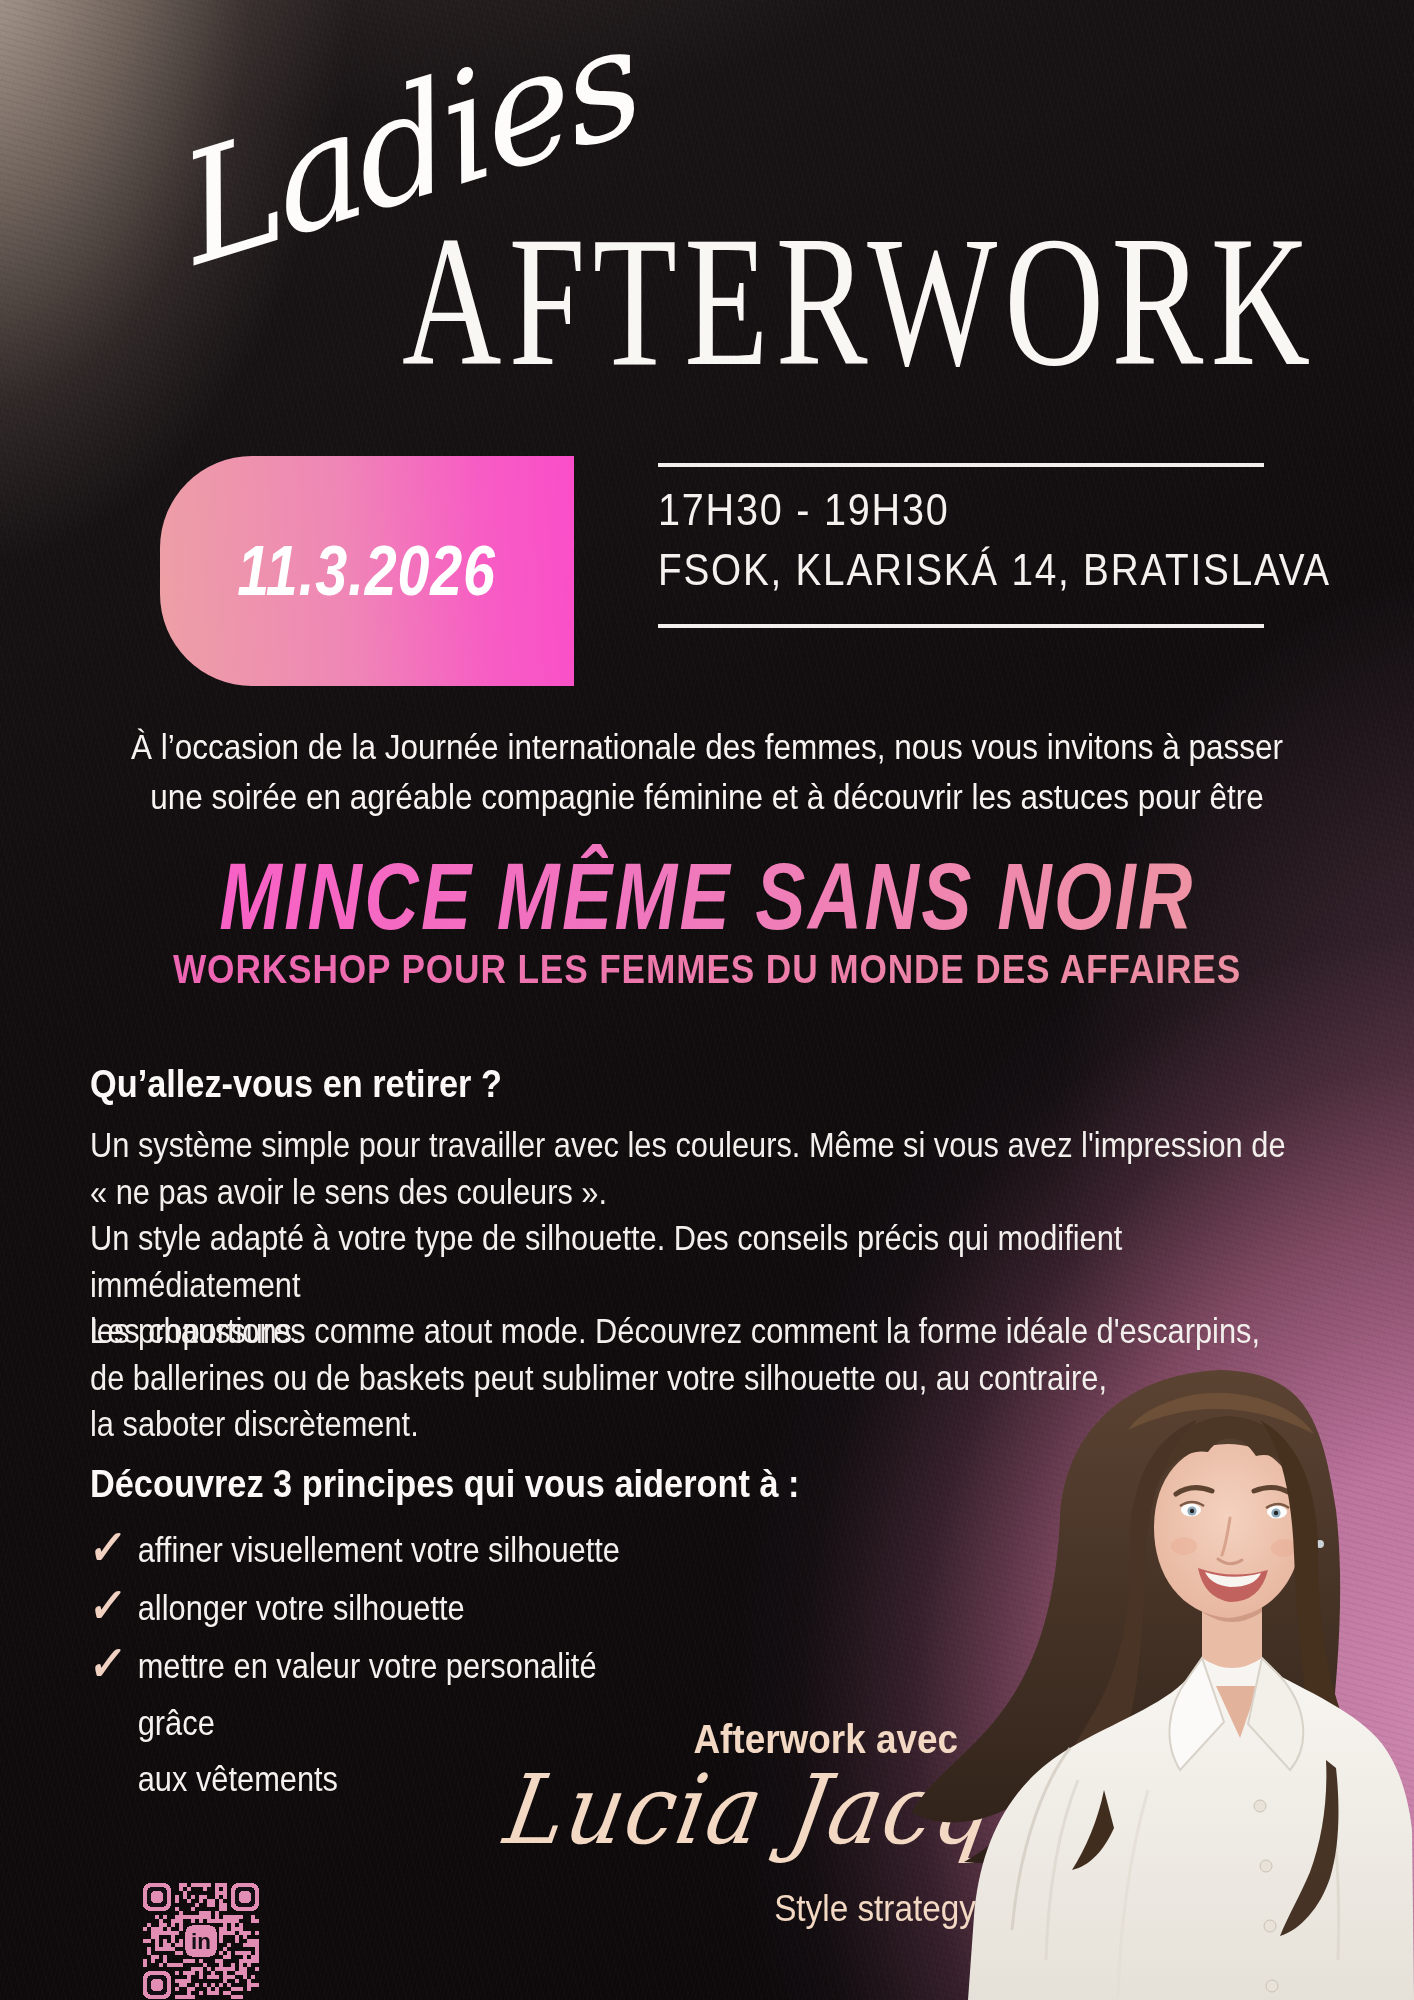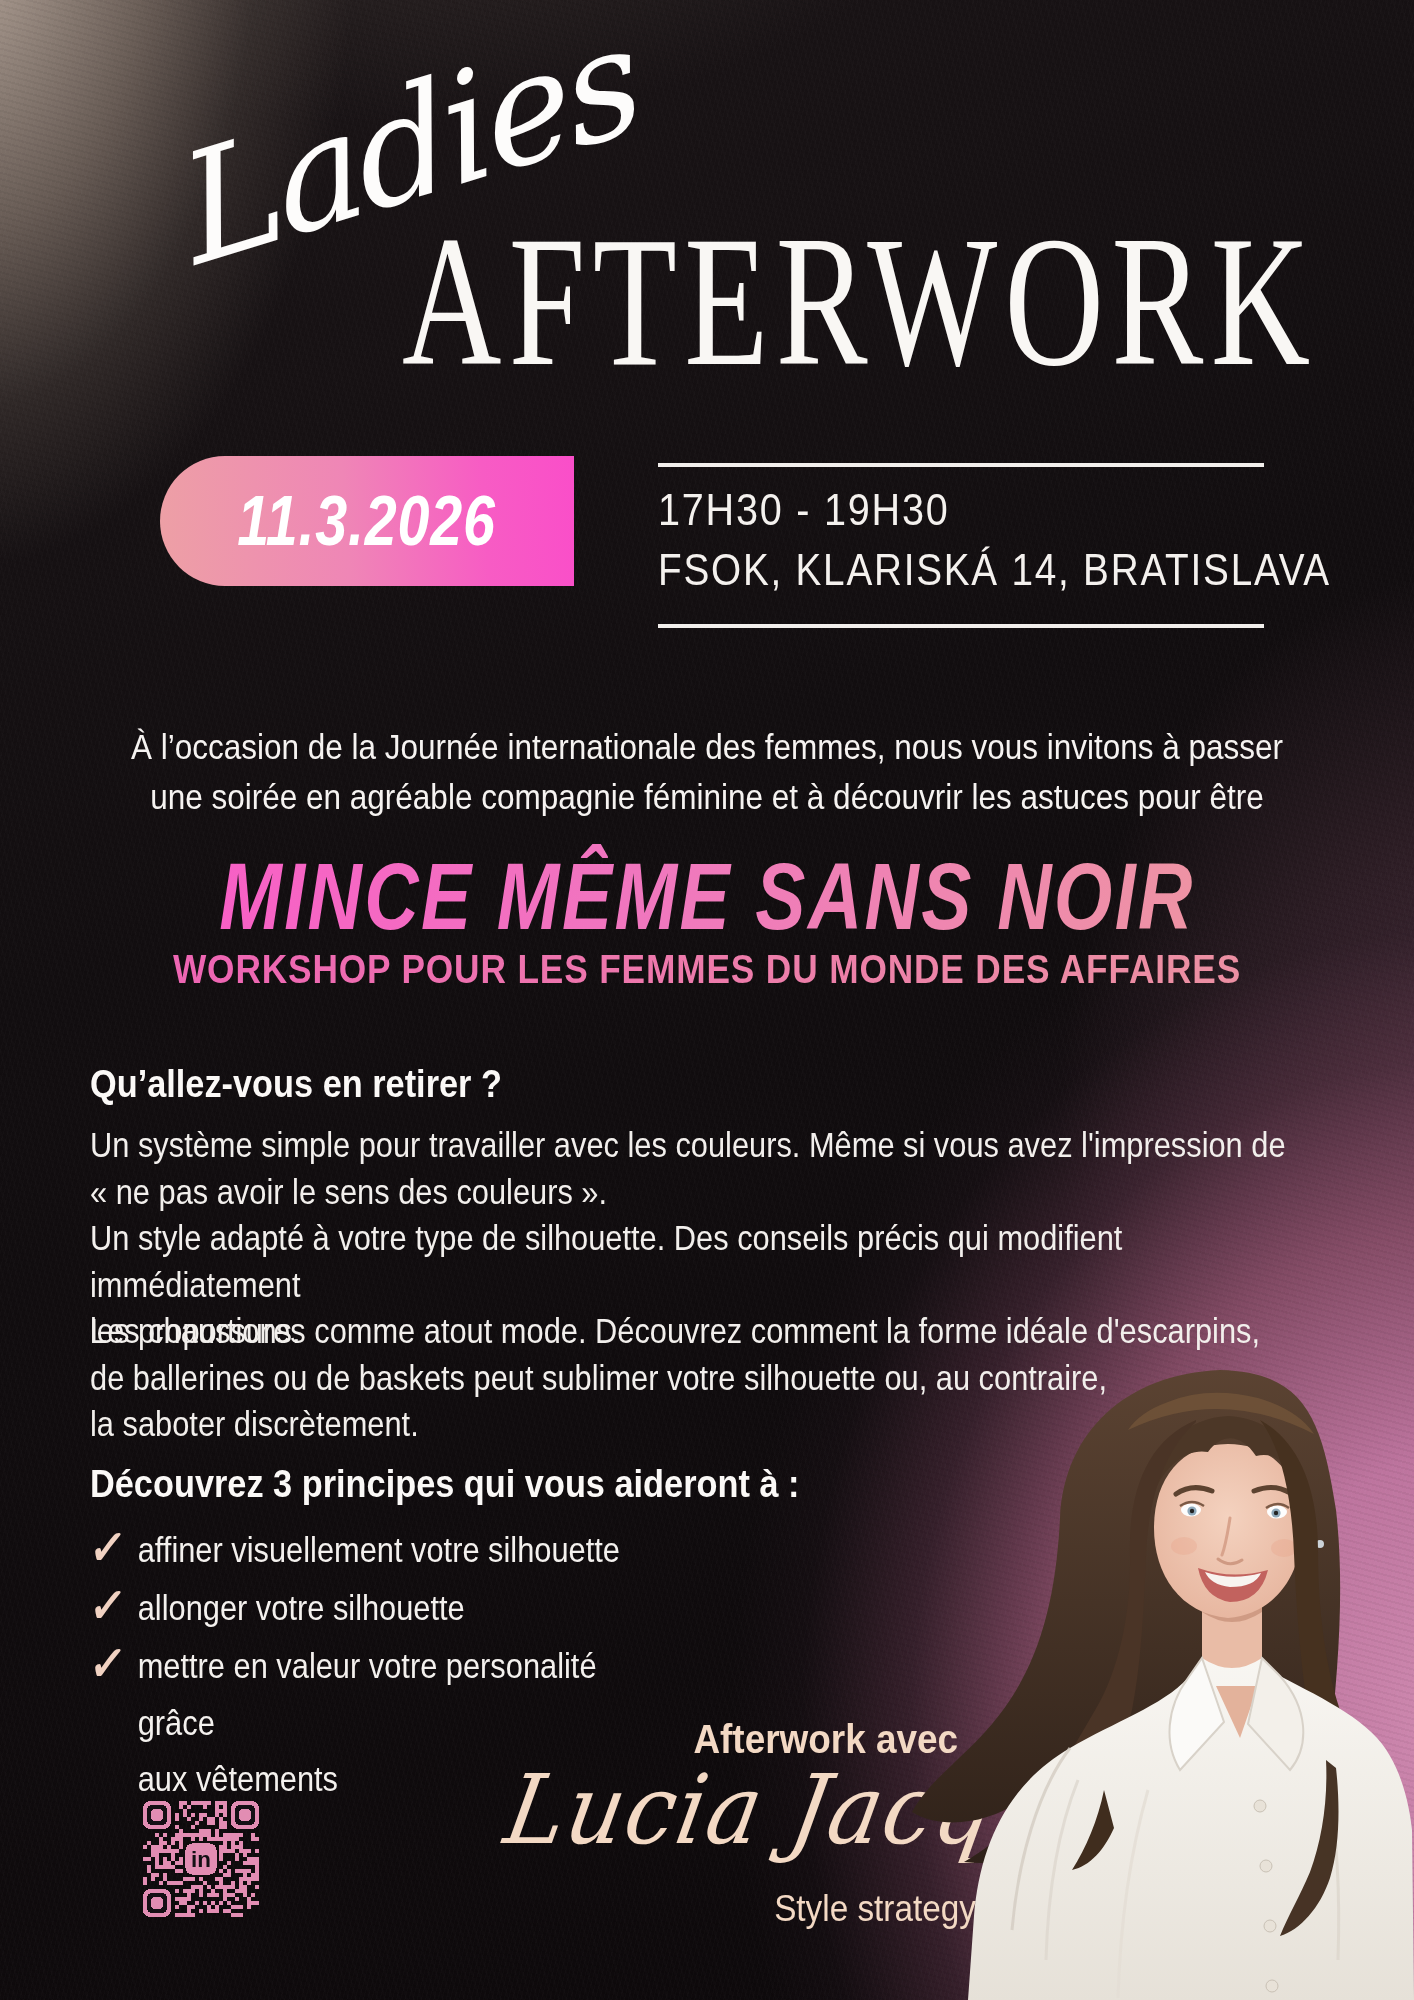--- a/index.html
+++ b/index.html
@@ -22,21 +22,21 @@
   .z{z-index:2;}
   
   .script-title{left:150px;top:58px;width:520px;text-align:center;
     font-family:"DejaVu Serif",serif;font-style:italic;font-weight:400;
     font-size:150px;letter-spacing:-5px;color:#fdfcfb;
     transform:rotate(-17deg) skewX(-6deg);transform-origin:center;}
   .main-title{left:402px;top:208px;font-family:"Liberation Serif",serif;
     font-size:186px;line-height:1;letter-spacing:10px;color:#f9f7f4;font-weight:400;
     transform:scale(.74,1);transform-origin:left top;white-space:nowrap;}
   
-  .date-pill{left:160px;top:456px;width:414px;height:130px;
+  .date-pill{left:160px;top:456px;width:414px;height:230px;
     border-radius:92px 0 0 92px;display:flex;align-items:center;justify-content:center;
     background:linear-gradient(86deg, var(--pill-start,#eda0a5) 0%, #ef86b6 45%, #f75cc4 78%, var(--pill-end,#fa4ec9) 100%);}
   .date-text{font-size:70px;font-style:italic;font-weight:700;letter-spacing:1px;color:#fff;
     transform:scaleX(.82);white-space:nowrap;}
   
   .rule{left:658px;width:606px;height:4px;background:#f2efec;}
   .rule-top{top:463px;}
   .rule-bottom{top:624px;}
   .event-time{left:658px;top:484px;font-size:45px;letter-spacing:2px;color:#f4f1ee;
     transform:scaleX(.88);transform-origin:left top;white-space:nowrap;}
@@ -73,21 +73,21 @@
   
   .host-label{right:456px;top:1716px;width:520px;text-align:right;font-size:41px;font-weight:700;
     color:var(--cream,#f3d9c4);transform:scaleX(.9);transform-origin:right top;white-space:nowrap;}
   .host-name{left:460px;top:1758px;width:600px;text-align:center;
     font-family:"DejaVu Serif",serif;font-style:italic;font-size:96px;line-height:1.1;
     color:var(--cream,#f3d9c4);transform:scaleX(.92) skewX(-11deg);transform-origin:center top;
     letter-spacing:2px;white-space:nowrap;}
   .host-tagline{left:625px;top:1888px;width:500px;text-align:center;font-size:37px;
     color:var(--cream,#f3d9c4);transform:scaleX(.9);transform-origin:center top;white-space:nowrap;}
   
-  .qr{left:143px;top:1801px;width:116px;height:116px;}
+  .qr{left:143px;top:1883px;width:116px;height:116px;}
   .qr svg{width:100%;height:100%;display:block;}
   
   .photo{left:828px;top:1360px;width:586px;height:640px;}
   .photo svg{width:100%;height:100%;display:block;}
 </style>
 </head>
 <body>
 
 <div class="poster">
   <div class="texture"></div>

